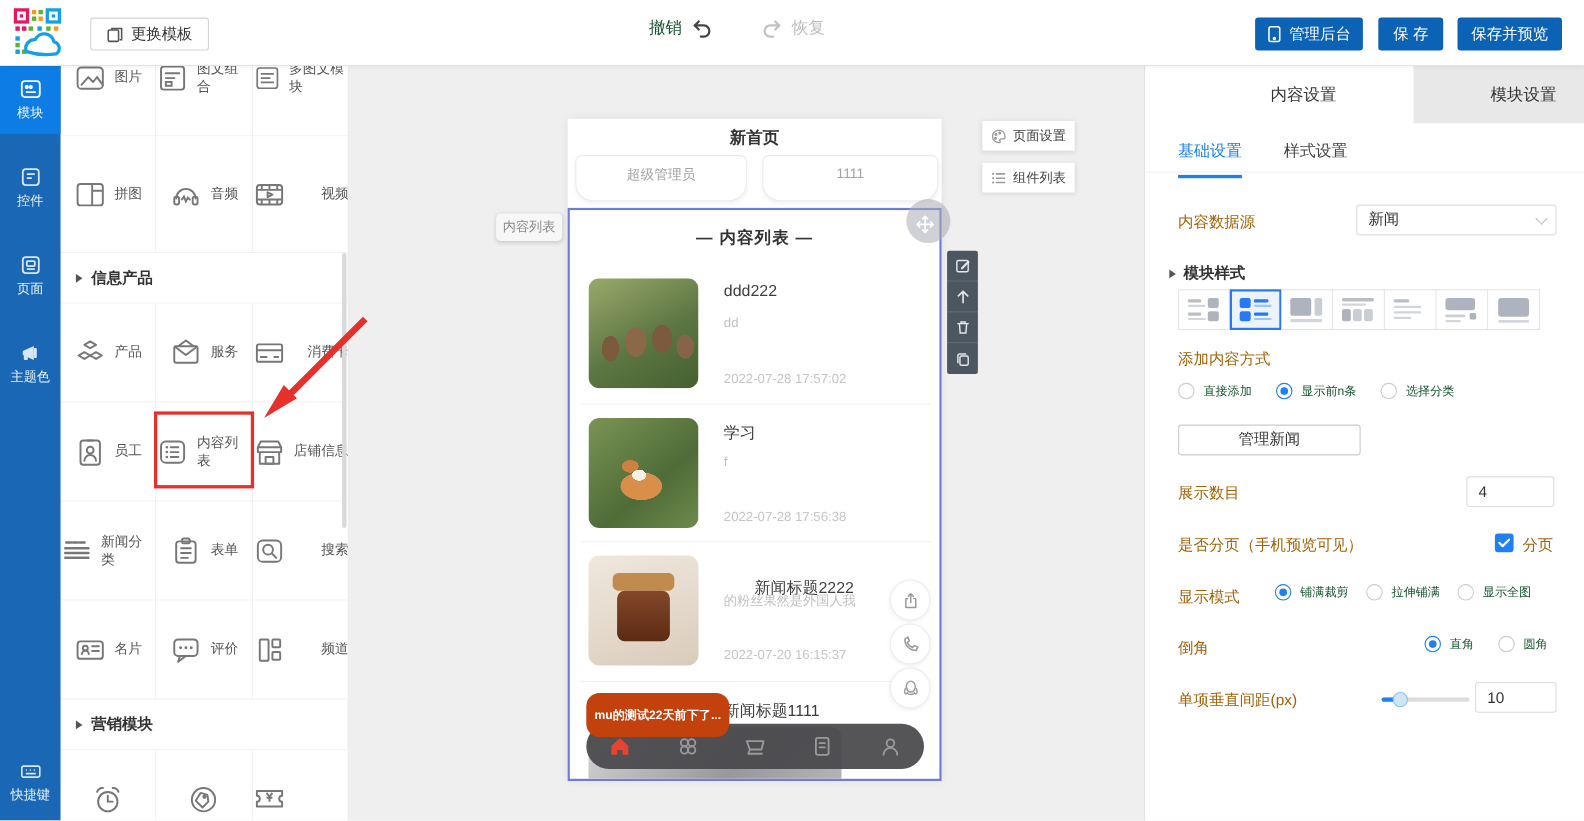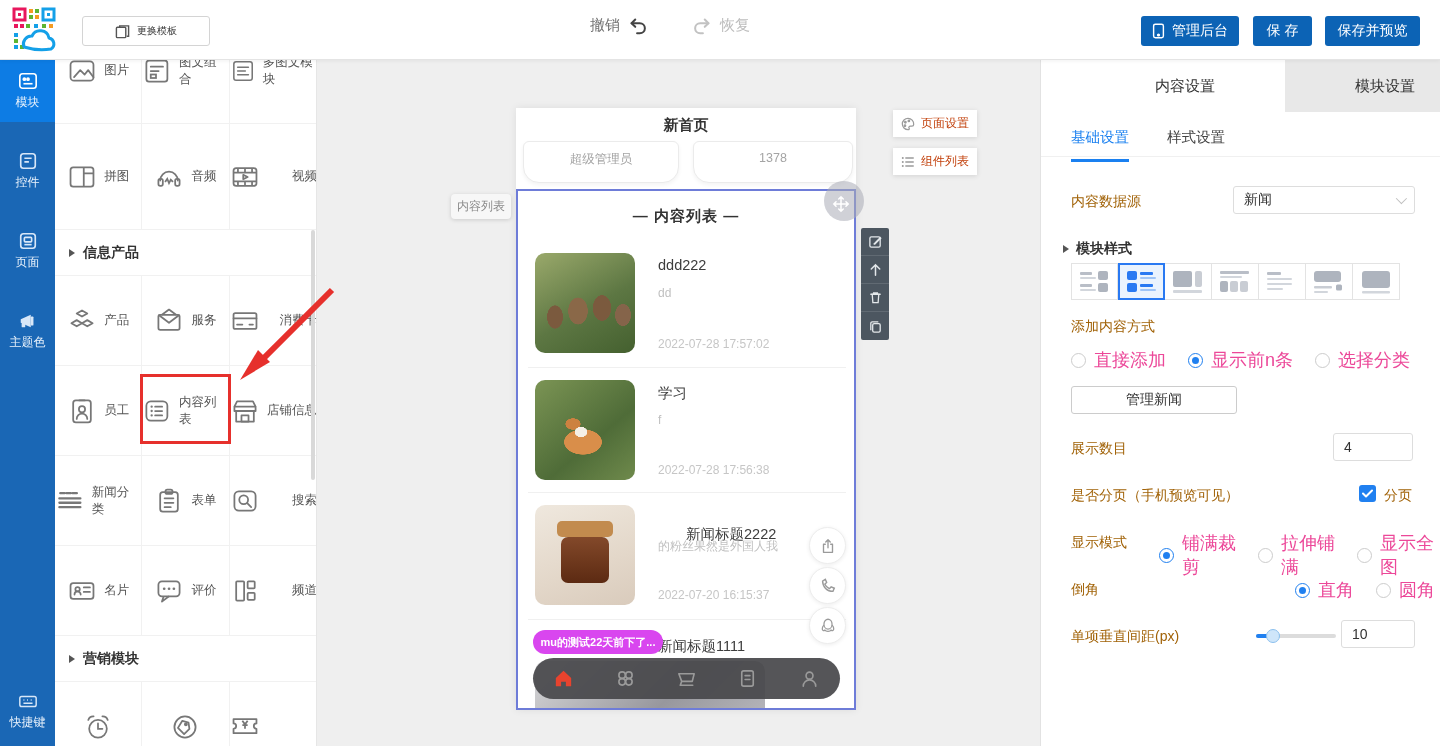--- a/index.html
+++ b/index.html
@@ -2,24 +2,24 @@
 <html><head>
 <meta charset="utf-8">
 <style>
   * { margin:0; padding:0; box-sizing:border-box; }
   html,body { width:1440px; height:746px; font-family:"Liberation Sans","DejaVu Sans",sans-serif; background:#fff; overflow:hidden; }
   .stage { position:relative; width:1440px; height:746px; background:#efefef; }
 
   
   .topbar { position:absolute; left:0; top:0; width:1440px; height:60px; background:#fff; border-bottom:1px solid #e4e4e4; box-shadow:0 1px 4px rgba(0,0,0,.06); z-index:50; }
   .logo { position:absolute; left:12px; top:7px; width:48px; height:46px; }
-  .tpl-btn { position:absolute; left:82px; top:16px; height:30px; padding:0 32px; border:1px solid #d4d4d4; border-radius:3px; background:#fff; display:flex; align-items:center; gap:7px; font-size:10px; color:#333; cursor:pointer; }
+  .tpl-btn { position:absolute; left:82px; top:16px; height:30px; padding:0 14px; border:1px solid #d4d4d4; border-radius:3px; background:#fff; display:flex; align-items:center; gap:7px; font-size:14px; color:#333; cursor:pointer; }
   .undo-redo { position:absolute; left:590px; top:14px; display:flex; align-items:center; gap:42px; }
   .ur-item { display:flex; align-items:center; gap:7px; font-size:15px; cursor:pointer; }
-  .ur-item.enabled { color:#737373; }
+  .ur-item.enabled { color:#14532d; }
   .ur-item.disabled { color:#bdbdbd; }
   .blue-btn { position:absolute; top:16px; height:30px; background:#0c63b5; color:#fff; border:none; border-radius:3px; font-size:14px; display:flex; align-items:center; justify-content:center; gap:7px; cursor:pointer; font-family:inherit; }
   .btn-admin { left:1141px; width:98px; }
   .btn-save { left:1253px; width:59px; }
   .btn-savepre { left:1325px; width:95px; }
 
   
   .rail { position:absolute; left:0; top:60px; width:55px; height:686px; background:#1a67b5; z-index:40; }
   .rail-item { position:relative; width:55px; height:62px; display:flex; flex-direction:column; align-items:center; justify-content:center; gap:3px; color:#e9f2fc; font-size:12px; cursor:pointer; }
   .rail-item.active { background:#0d7ce4; }
@@ -38,21 +38,21 @@
   .mcell .mlabel { font-size:12.5px; color:#555; }
   .msection { height:46px; display:flex; align-items:center; gap:8px; padding-left:14px; border-bottom:1px solid #f1f1f1; font-size:14px; font-weight:bold; color:#333; }
   .caret { width:0; height:0; border-left:6px solid #555; border-top:4px solid transparent; border-bottom:4px solid transparent; }
   .mscroll { position:absolute; right:1px; top:170px; width:4px; height:250px; background:#d9d9d9; border-radius:2px; }
   .redbox { position:absolute; left:140px; top:374px; width:91px; height:70px; border:3px solid #e6302c; z-index:45; pointer-events:none; }
   .arrow-overlay { position:absolute; left:232px; top:278px; width:112px; height:112px; z-index:46; pointer-events:none; }
 
   
   .canvas { position:absolute; left:317px; top:60px; width:723px; height:686px; background:#efefef; }
   .module-tag { position:absolute; left:134px; top:134px; width:60px; height:25px; background:#f7f7f7; border-radius:4px; box-shadow:0 1px 4px rgba(0,0,0,.15); font-size:12px; color:#8a8a8a; display:flex; align-items:center; justify-content:center; z-index:22; }
-  .float-btn { position:absolute; left:576px; width:84px; height:27px; background:#fff; border-radius:0; box-shadow:0 1px 5px rgba(0,0,0,.12); display:flex; align-items:center; justify-content:center; gap:6px; font-size:12px; color:#c2410c; cursor:pointer; z-index:22; }
+  .float-btn { position:absolute; left:576px; width:84px; height:27px; background:#fff; border-radius:0; box-shadow:0 1px 5px rgba(0,0,0,.12); display:flex; align-items:center; justify-content:center; gap:6px; font-size:12px; color:#404040; cursor:pointer; z-index:22; }
   .fb1 { top:50px; } .fb2 { top:88px; }
   .vtoolbar { position:absolute; left:544px; top:168px; width:28px; background:#4c5660; border-radius:2px; z-index:24; }
   .vt-item { width:28px; height:28px; display:flex; align-items:center; justify-content:center; cursor:pointer; border-bottom:1px solid rgba(255,255,255,.12); }
   .vt-item:last-child { border-bottom:none; }
   .vt-item svg { width:15px; height:15px; }
 
   
   .phone { position:absolute; left:199px; top:48px; width:340px; height:602px; background:#fff; box-shadow:0 0 8px rgba(0,0,0,.08); overflow:visible; }
   .ph-title { position:absolute; left:0; top:8px; width:340px; text-align:center; font-size:15px; color:#333; font-weight:bold; }
   .ph-tab { position:absolute; top:33px; height:42px; background:#fff; border:1px solid #ebebeb; border-radius:6px 6px 16px 16px; box-shadow:0 2px 4px rgba(0,0,0,.05); font-size:12.5px; color:#a4a4a4; display:flex; align-items:flex-start; justify-content:center; padding-top:9px; cursor:pointer; }
@@ -78,21 +78,21 @@
   .img-jar { background:linear-gradient(160deg,#efe8de,#e3d7c9 60%,#d9cbbc); position:relative; }
   .img-jar::before { content:""; position:absolute; left:22px; top:16px; width:56px; height:16px; background:#c28b4e; border-radius:5px; }
   .img-jar::after { content:""; position:absolute; left:26px; top:32px; width:48px; height:46px; background:linear-gradient(180deg,#83492a,#5c2a12); border-radius:7px; }
   .img-part { position:absolute; left:17px; top:470px; width:230px; height:110px; border-radius:10px; background:linear-gradient(135deg,#d8d8da,#97979d 50%,#c4c4c8); }
   .ni-title { position:absolute; left:140px; font-size:14.5px; color:#3d3d3d; }
   .ni-desc { position:absolute; left:140px; font-size:12px; color:#c0c0c0; }
   .ni-date { position:absolute; left:140px; font-size:12px; color:#c6c6c6; }
   .ni-div { position:absolute; left:10px; width:318px; height:1px; background:#f0f0f0; }
   .side-circle { position:absolute; left:293px; width:37px; height:37px; border-radius:50%; background:#fff; border:1px solid #ededed; box-shadow:0 1px 4px rgba(0,0,0,.08); display:flex; align-items:center; justify-content:center; z-index:6; cursor:pointer; }
   .side-circle svg { width:18px; height:18px; }
-  .ph-toast { position:absolute; left:17px; top:522px; width:130px; height:24px; background:#d946ef; border-radius:12px; color:#fff; font-size:11px; font-weight:bold; display:flex; align-items:center; justify-content:center; z-index:8; white-space:nowrap; }
+  .ph-toast { position:absolute; left:17px; top:522px; width:130px; height:40px; background:#c2410c; border-radius:12px; color:#fff; font-size:11px; font-weight:bold; display:flex; align-items:center; justify-content:center; z-index:8; white-space:nowrap; }
   .ph-nav { position:absolute; left:17px; top:550px; width:307px; height:41px; border-radius:22px; background:rgba(72,72,75,.93); display:flex; align-items:center; justify-content:space-around; z-index:7; }
   .ph-nav svg { width:23px; height:23px; cursor:pointer; }
 
   
   .spanel { position:absolute; left:1040px; top:60px; width:400px; height:686px; background:#fff; border-left:1px solid #e2e2e2; z-index:30; }
   .stabs { position:absolute; left:0; top:0; width:400px; height:52px; display:flex;margin-left:44px; }
   .stab { flex:1; display:flex; align-items:center; justify-content:center; font-size:15px; color:#333; cursor:pointer; }
   .stab.inactive { background:#e8e8e8; }
   .subtabs { position:absolute; left:30px; top:68px; display:flex; gap:38px; font-size:14.5px; }
   .subtab { padding-bottom:12px; cursor:pointer; color:#444; }
@@ -102,21 +102,21 @@
   .ssel { position:absolute; left:192px; top:126px; width:182px; height:28px; border:1px solid #ddd; border-radius:3px; display:flex; align-items:center; padding:0 10px; font-size:14px; color:#333; cursor:pointer; }
   .ssel .chev { margin-left:auto; width:8px; height:8px; border-right:1.5px solid #c0c0c0; border-bottom:1.5px solid #c0c0c0; transform:rotate(45deg) translateY(-2px); }
   .shead { position:absolute; left:22px; top:180px; display:flex; align-items:center; gap:7px; font-size:14px; font-weight:bold; color:#333; }
   .thumbs { position:absolute; left:30px; top:203px; display:flex; }
   .thumb { width:47px; height:37px; border:1px solid #e3e3e3; border-left:none; background:#fff; display:flex; align-items:center; justify-content:center; cursor:pointer; }
   .thumb:first-child { border-left:1px solid #e3e3e3; }
   .thumb.sel { border:2px solid #2979f2; background:#eaf3fe; }
   .radio { width:15px; height:15px; border-radius:50%; border:1px solid #ccc; background:#fff; display:inline-block; position:relative; flex:none; }
   .radio.on { border-color:#2080f0; }
   .radio.on::after { content:""; position:absolute; left:3px; top:3px; width:7px; height:7px; border-radius:50%; background:#2080f0; }
-  .ropt { display:flex; align-items:center; gap:8px; font-size:18px; color:#ec4899; cursor:pointer; }
+  .ropt { display:flex; align-items:center; gap:8px; font-size:11px; color:#14532d; cursor:pointer; }
   .rrow { position:absolute; display:flex; }
   .mbtn { position:absolute; left:30px; top:326px; width:166px; height:28px; border:1px solid #ccc; border-radius:3px; background:#fff; font-size:14px; color:#333; cursor:pointer; font-family:inherit; }
   .sinput { position:absolute; border:1px solid #ddd; border-radius:3px; font-size:14px; color:#333; padding-left:10px; font-family:inherit; outline:none; }
   .checkbox { position:absolute; left:318px; top:425px; width:17px; height:17px; background:#2080f0; border-radius:3px; display:flex; align-items:center; justify-content:center; cursor:pointer; }
   .slider { position:absolute; left:215px; top:574px; width:80px; height:4px; background:#dcdcdc; border-radius:2px; cursor:pointer; }
   .slider .fill { position:absolute; left:0; top:0; height:4px; width:16px; background:#2080f0; border-radius:2px; }
   .slider .knob { position:absolute; left:10px; top:-5px; width:14px; height:14px; border-radius:50%; background:#cfe6fa; border:1px solid #8cc0ee; }
 </style>
 </head>
 <body>
@@ -461,21 +461,21 @@
         <svg viewBox="0 0 16 16" fill="none" stroke="#e3e7ea" stroke-width="1.4">
             <rect x="5" y="5" width="8" height="9" rx="1.5"></rect>
             <path d="M11 3 H4.5 A1.5 1.5 0 0 0 3 4.5 V12"></path>
           </svg>
       </div>
     </div>
 
     <div class="phone">
       <div class="ph-title">新首页</div>
       <div class="ph-tab ph-tab1">超级管理员</div>
-      <div class="ph-tab ph-tab2">1378</div>
+      <div class="ph-tab ph-tab2">1111</div>
 
       <div class="ph-module">
         <div class="ph-mtitle">—  内容列表  —</div>
 
         <div class="news-item">
           <div class="ph-img img-owls" style="top:62px;"></div>
           <div class="ni-title" style="top:66px;">ddd222</div>
           <div class="ni-desc" style="top:95px;">dd</div>
           <div class="ni-date" style="top:146px;">2022-07-28 17:57:02</div>
           <div class="ni-div" style="top:176px;"></div>

